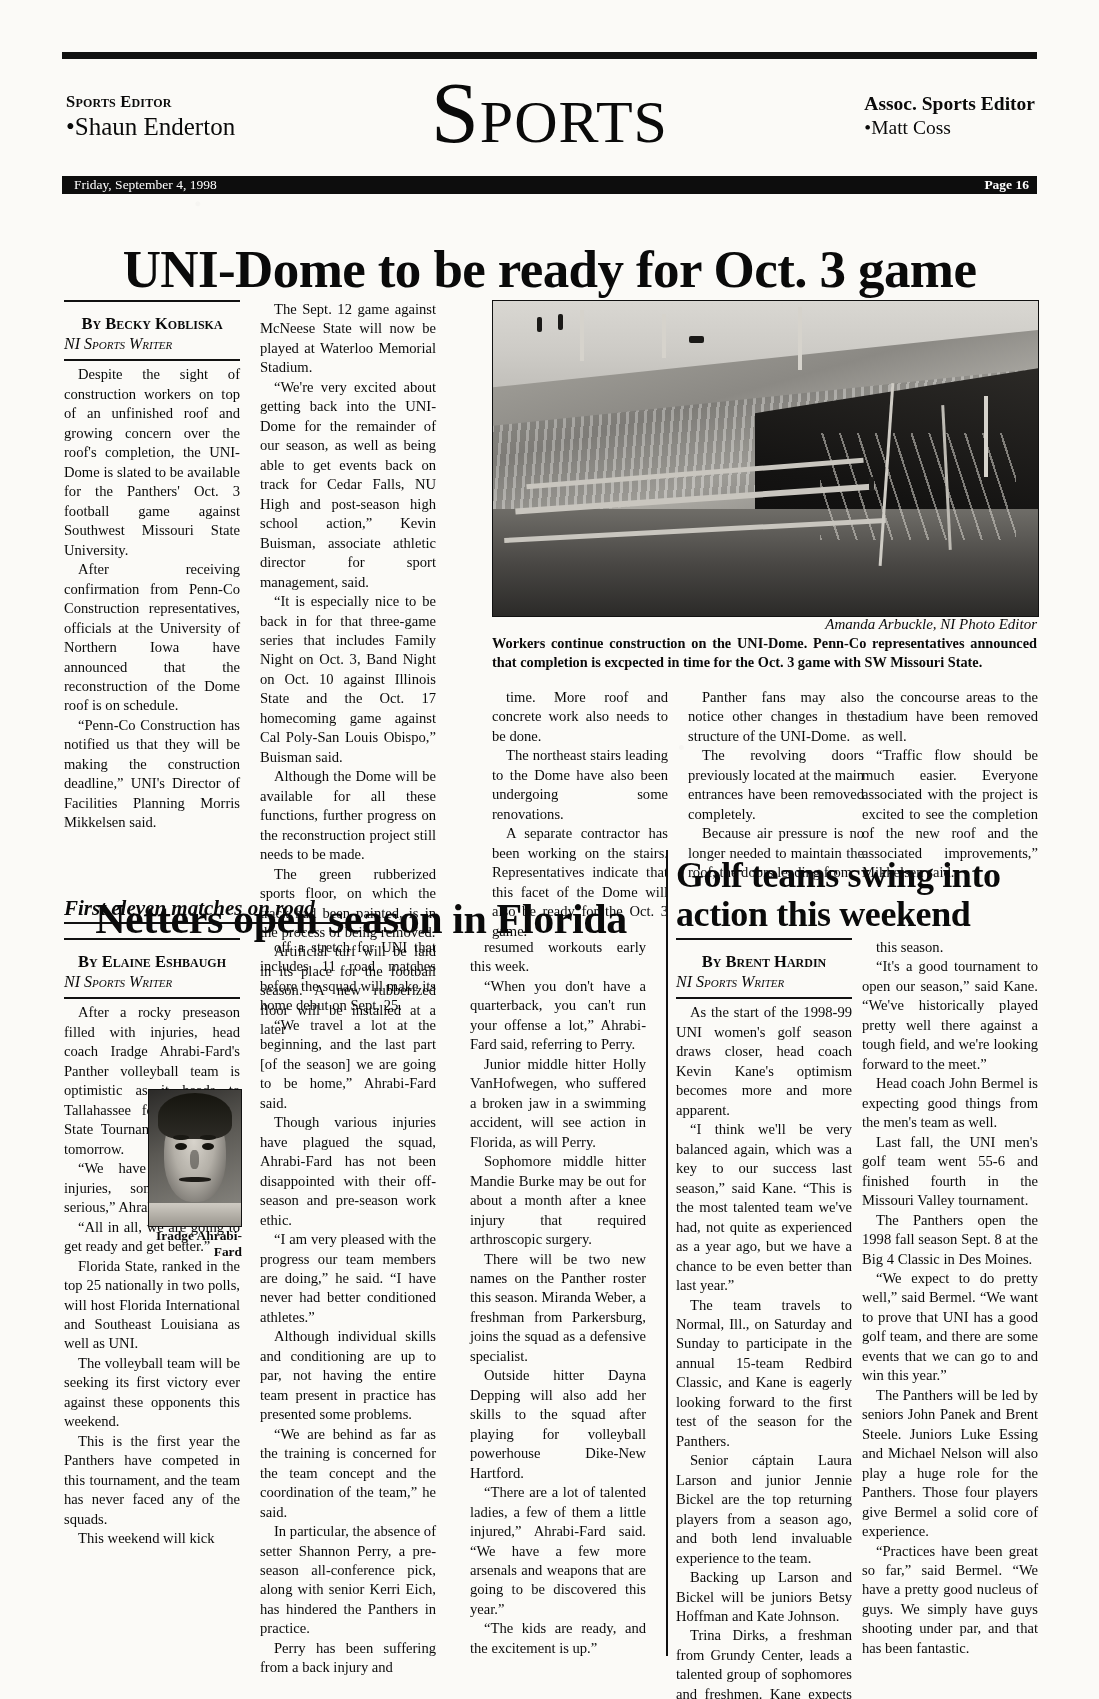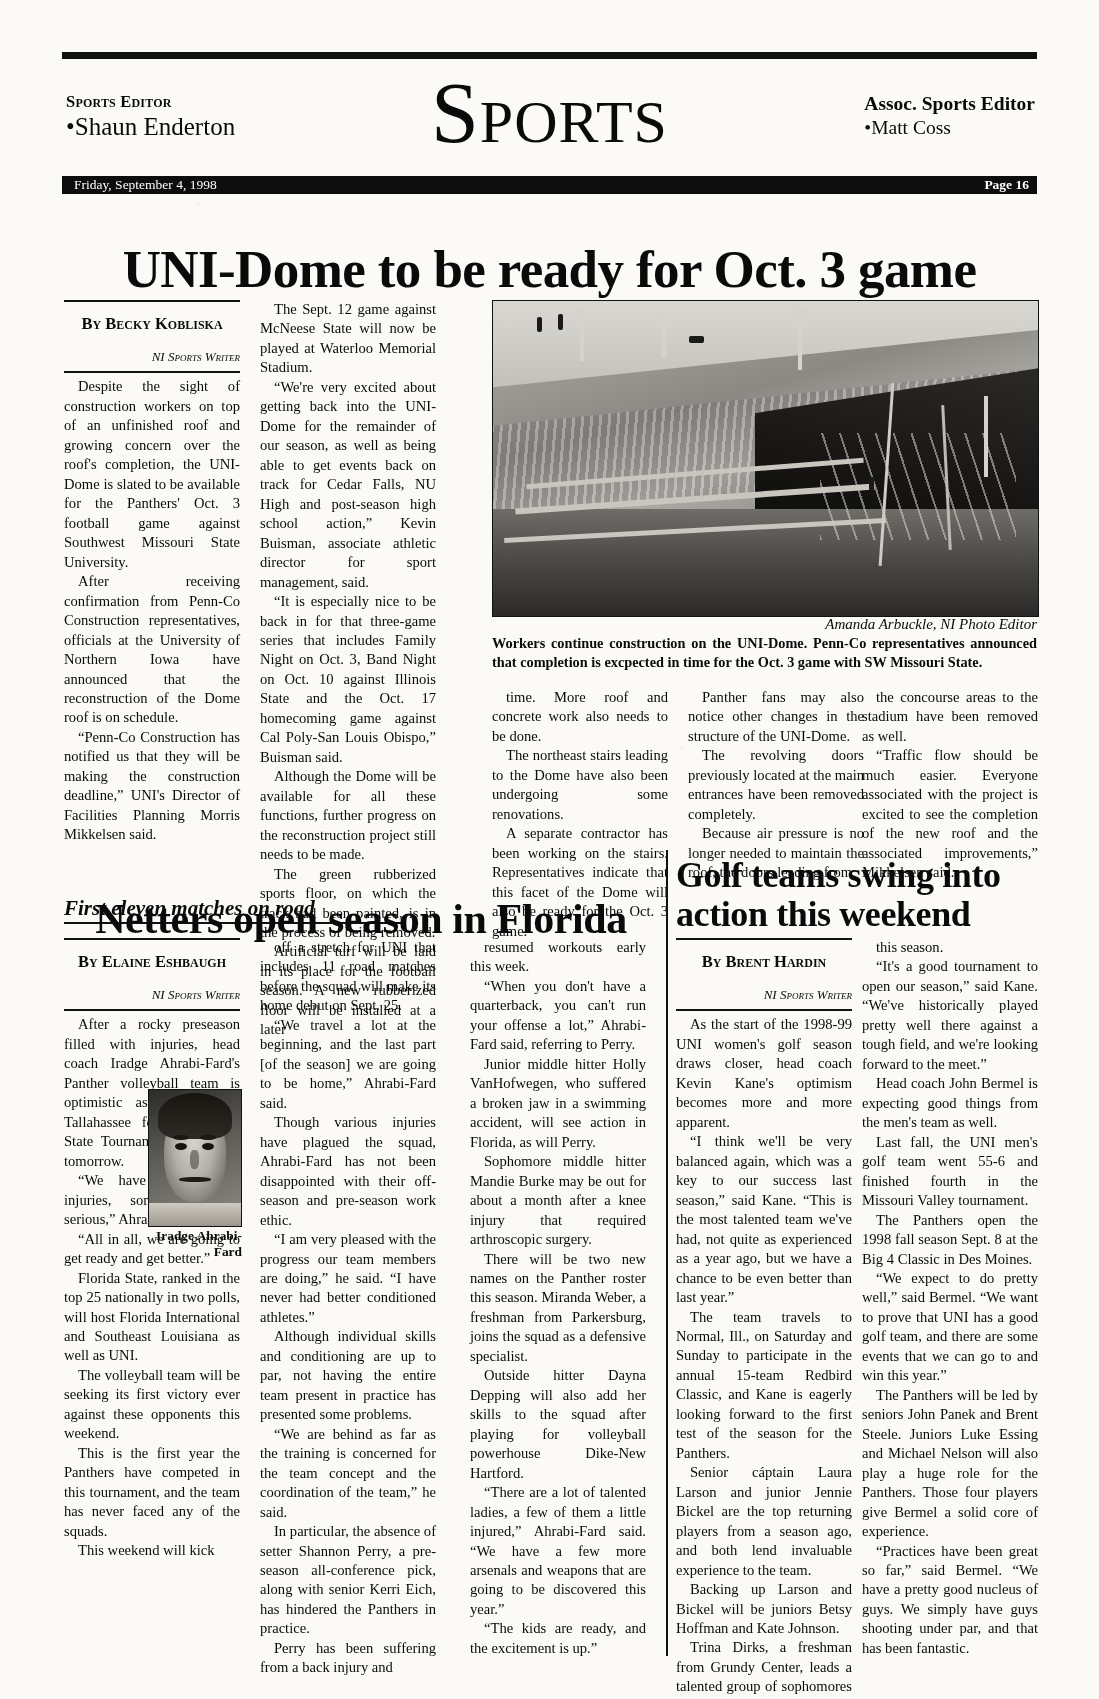--- a/index.html
+++ b/index.html
@@ -50,21 +50,21 @@
     letter-spacing:-.6px;
   }
 
   
   .s1{position:absolute;left:0;top:300px;width:975px;}
   .col{position:absolute;top:0;}
   .c1{left:2px;width:176px;}
   .c2{left:198px;width:176px;}
   .byline-box{border-top:2.5px solid #111;border-bottom:2.5px solid #111;padding:12px 0 6px;margin-bottom:4px;}
   .byline-box .by{text-align:center;font-size:16.5px;font-weight:bold;font-variant:small-caps;line-height:1.18;}
-  .byline-box .wr{text-align:right;font-size:13px;font-style:italic;font-variant:small-caps;margin-top:16px;}
+  .byline-box .wr{text-align:left;font-size:16px;font-style:italic;font-variant:small-caps;margin-top:2px;}
   p.body{
     margin:0;font-size:14.6px;line-height:1.335;text-align:justify;
     text-indent:14px;
     -webkit-hyphens:auto;hyphens:auto;
   }
   p.body + p.body{margin-top:0;}
 
   
   .photo{
     position:absolute;left:430px;top:0px;width:545px;height:315px;

